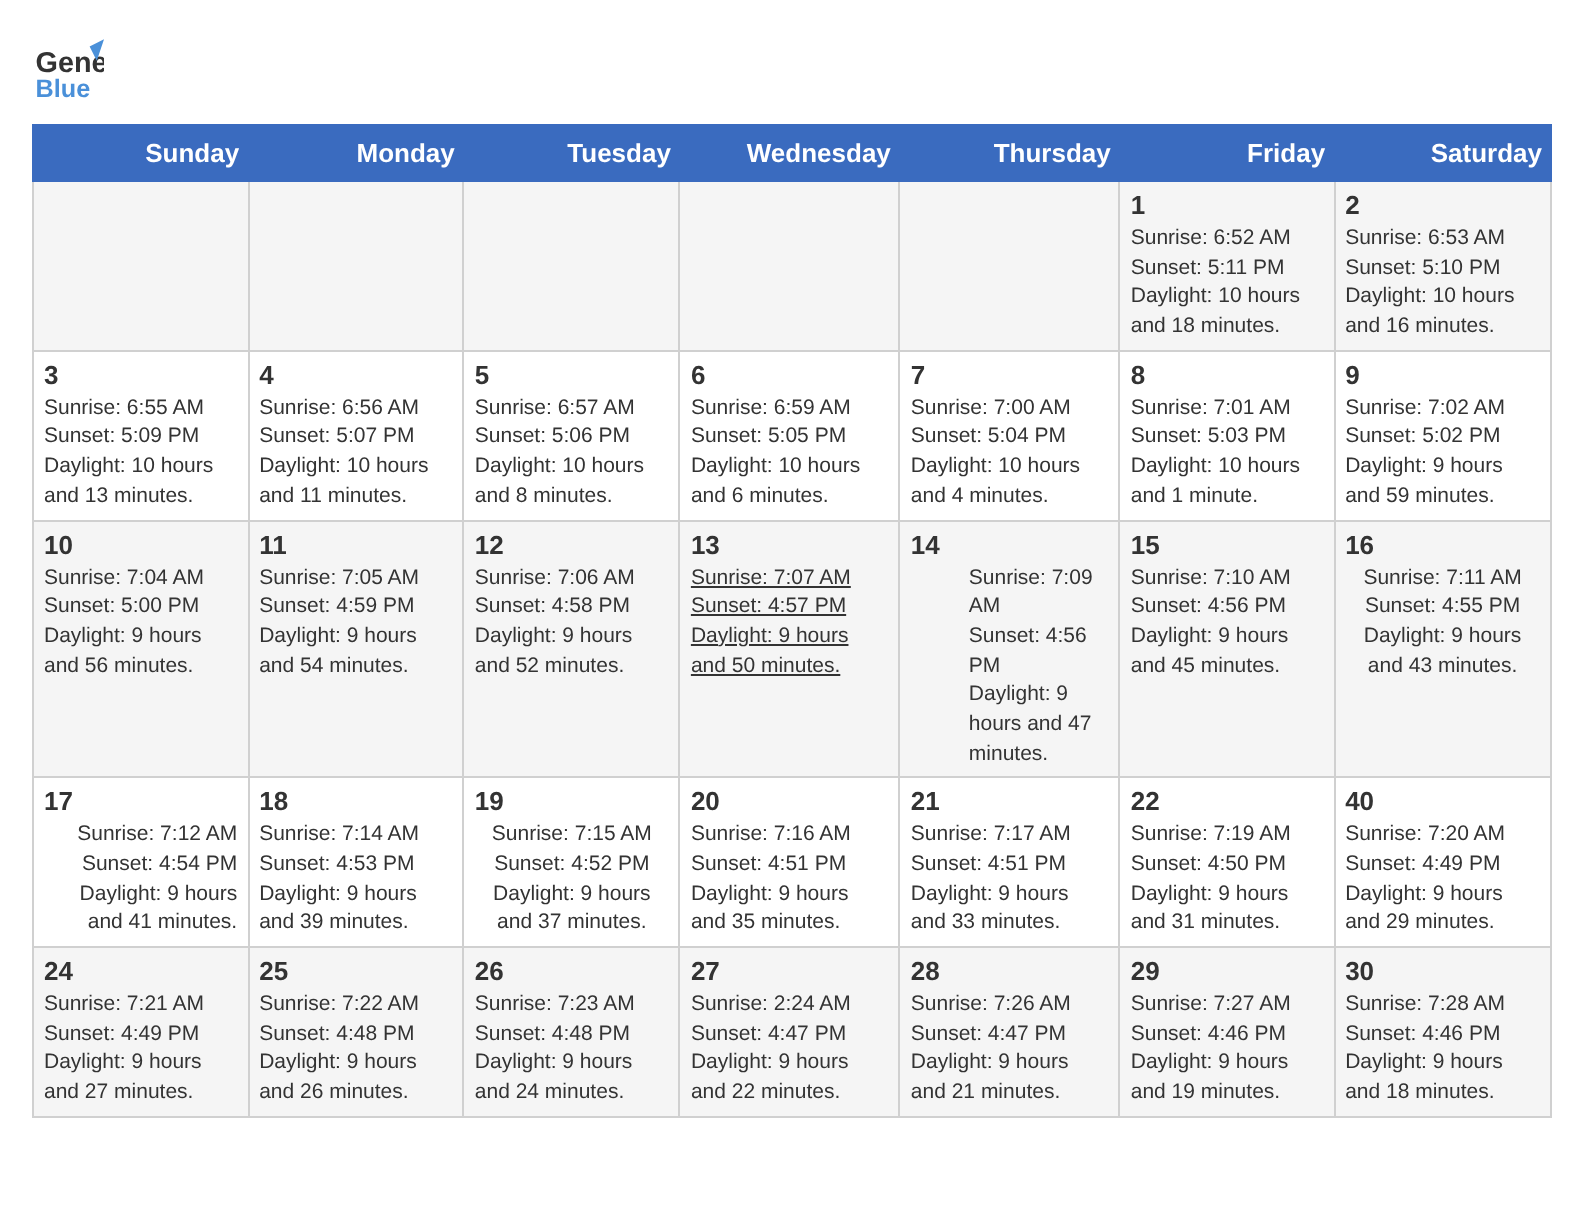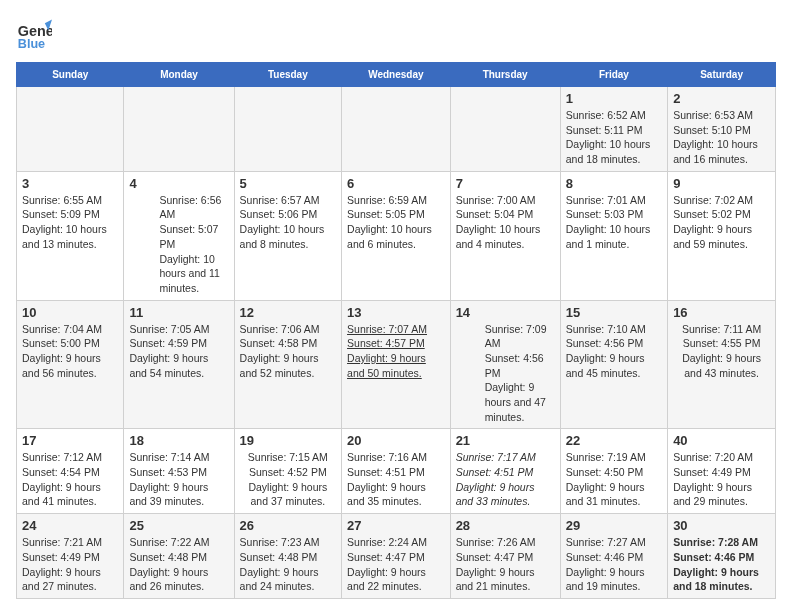--- a/index.html
+++ b/index.html
@@ -41,22 +41,22 @@
       width: 100%;
       border-collapse: collapse;
       font-size: 11px;
     }
     thead tr {
       background: #3a6bbf;
       color: #fff;
     }
     thead th {
       padding: 6px 4px;
-      text-align: center;
-      font-size: 10px;
+      text-align: right;
+      font-size: 13px;
       font-weight: bold;
       border: 1px solid #3a6bbf;
     }
     tbody tr {
       border: 1px solid #ccc;
     }
     tbody td {
       vertical-align: top;
       padding: 4px 5px;
       border: 1px solid #d0d0d0;
@@ -141,21 +141,21 @@
       </tr>
       <tr>
         <td>
           <span class="day-num">3</span>
           <div class="day-detail" style="white-space: pre-line;">Sunrise: 6:55 AM
 Sunset: 5:09 PM
 Daylight: 10 hours and 13 minutes.</div>
         </td>
         <td>
           <span class="day-num">4</span>
-          <div class="day-detail" style="white-space: pre-line; margin-left: 30px;">Sunrise: 6:56 AM
+          <div class="day-detail" style="white-space: pre-line;">Sunrise: 6:56 AM
 Sunset: 5:07 PM
 Daylight: 10 hours and 11 minutes.</div>
         </td>
         <td>
           <span class="day-num">5</span>
           <div class="day-detail" style="white-space: pre-line;">Sunrise: 6:57 AM
 Sunset: 5:06 PM
 Daylight: 10 hours and 8 minutes.</div>
         </td>
         <td>
@@ -223,21 +223,21 @@
         <td>
           <span class="day-num">16</span>
           <div class="day-detail" style="white-space: pre-line; text-align: center;">Sunrise: 7:11 AM
 Sunset: 4:55 PM
 Daylight: 9 hours and 43 minutes.</div>
         </td>
       </tr>
       <tr>
         <td>
           <span class="day-num">17</span>
-          <div class="day-detail" style="white-space: pre-line;">Sunrise: 7:12 AM
+          <div class="day-detail" style="white-space: pre-line; text-align: right;">Sunrise: 7:12 AM
 Sunset: 4:54 PM
 Daylight: 9 hours and 41 minutes.</div>
         </td>
         <td>
           <span class="day-num">18</span>
           <div class="day-detail" style="white-space: pre-line;">Sunrise: 7:14 AM
 Sunset: 4:53 PM
 Daylight: 9 hours and 39 minutes.</div>
         </td>
         <td>
@@ -247,21 +247,21 @@
 Daylight: 9 hours and 37 minutes.</div>
         </td>
         <td>
           <span class="day-num">20</span>
           <div class="day-detail" style="white-space: pre-line;">Sunrise: 7:16 AM
 Sunset: 4:51 PM
 Daylight: 9 hours and 35 minutes.</div>
         </td>
         <td>
           <span class="day-num">21</span>
-          <div class="day-detail" style="white-space: pre-line; font-style: italic;">Sunrise: 7:17 AM
+          <div class="day-detail" style="white-space: pre-line;">Sunrise: 7:17 AM
 Sunset: 4:51 PM
 Daylight: 9 hours and 33 minutes.</div>
         </td>
         <td>
           <span class="day-num">22</span>
           <div class="day-detail" style="white-space: pre-line;">Sunrise: 7:19 AM
 Sunset: 4:50 PM
 Daylight: 9 hours and 31 minutes.</div>
         </td>
         <td>
@@ -303,19 +303,19 @@
 Daylight: 9 hours and 21 minutes.</div>
         </td>
         <td>
           <span class="day-num">29</span>
           <div class="day-detail" style="white-space: pre-line;">Sunrise: 7:27 AM
 Sunset: 4:46 PM
 Daylight: 9 hours and 19 minutes.</div>
         </td>
         <td>
           <span class="day-num">30</span>
-          <div class="day-detail" style="white-space: pre-line; font-weight: bold;">Sunrise: 7:28 AM
+          <div class="day-detail" style="white-space: pre-line;">Sunrise: 7:28 AM
 Sunset: 4:46 PM
 Daylight: 9 hours and 18 minutes.</div>
         </td>
       </tr>
     </tbody>
 </table>
 
 </body></html>

